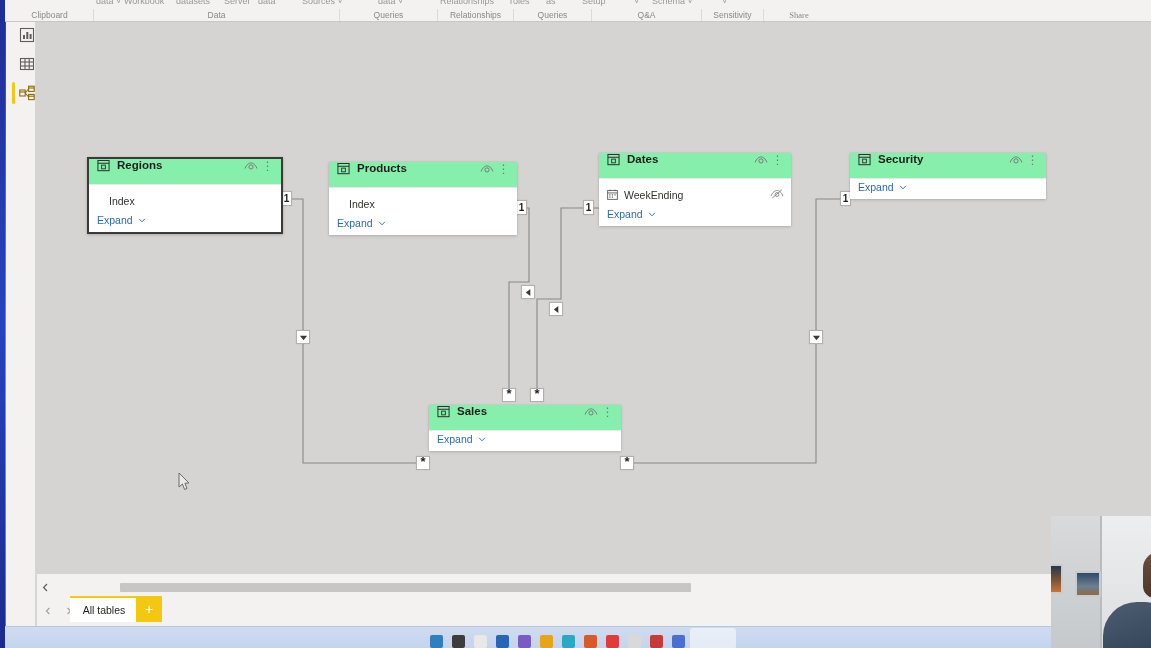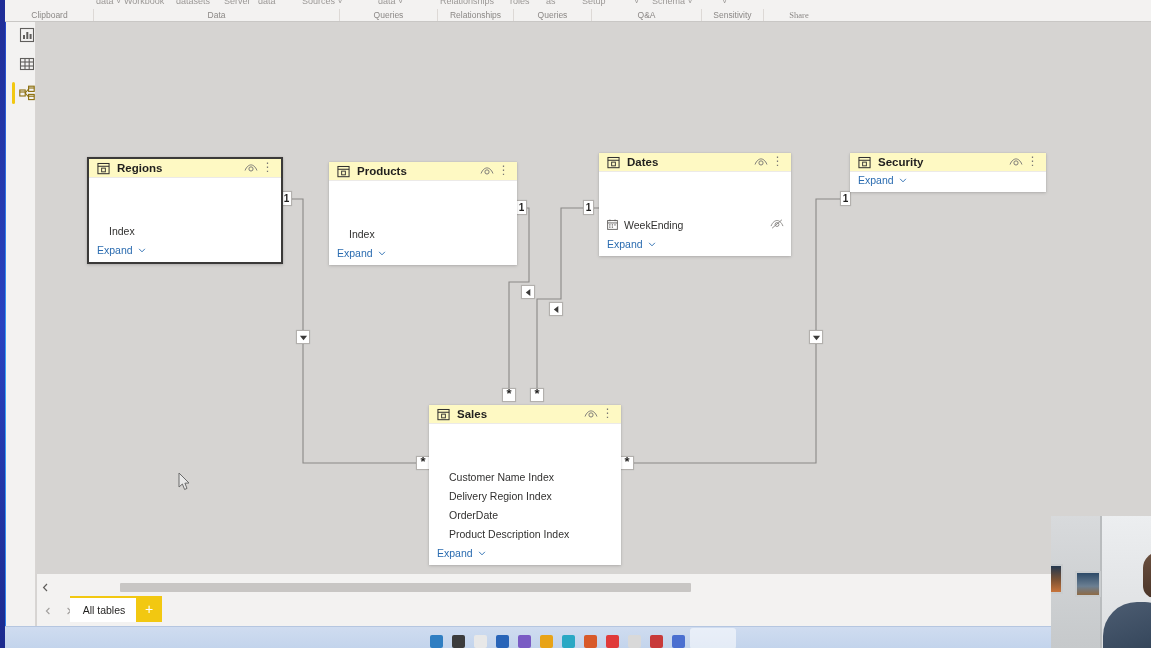--- a/index.html
+++ b/index.html
@@ -78,39 +78,39 @@
   .tcard {
     position: absolute;
     background: #ffffff;
     box-shadow: 0 1px 3px rgba(0,0,0,0.17), 0 0 1px rgba(0,0,0,0.12);
     font-size: 11px;
   }
   .tcard.selected {
     border: 2px solid #3b3a39;
   }
   .tcard-head {
-    display: flex; align-items: center;
-    height: 19px; padding: 0 6px 0 8px;
+    display: flex; align-items: flex-start;
+    height: 26px; padding: 0 6px 0 8px;
     border-bottom: 1px solid #eceaE8;
-    background: #fef9c3;
+    background: #86efac;
   }
   .tbl-icon { width: 13px; height: 13px; flex: 0 0 13px; margin-right: 7px; color: #323130; }
   .tbl-icon svg { display:block; }
   .tcard-title {
     flex: 1 1 auto;
     font-size: 11.5px; font-weight: bold; color: #201f1e;
     white-space: nowrap; overflow: hidden;
   }
   .head-act { width: 15px; height: 15px; color: #797775; margin-left: 2px;
               display:flex; align-items:center; justify-content:center; }
   .head-act svg { display:block; }
   .dots { font-size: 12px; line-height: 1; letter-spacing: 0; color:#797775;
           transform: translateY(-1px); }
 
-  .tcard-body { padding: 6px 6px 2px 6px; margin-top: 37px; }
+  .tcard-body { padding: 6px 6px 2px 6px; }
   .field {
     position: relative;
     display: flex; align-items: center;
     height: 19px; padding-left: 14px;
     color: #323130; font-size: 10.5px;
     white-space: nowrap;
   }
   .field.with-icon { padding-left: 2px; }
   .fld-icon { width: 11px; height: 11px; margin-right: 6px; flex:0 0 11px; color:#605e5c; }
   .fld-icon svg { display:block; }
@@ -514,34 +514,20 @@
             <span class="head-act">
               <svg width="14" height="11" viewBox="0 0 16 11" fill="none" stroke="#797775" stroke-width="1.1">
                 <path d="M1.2,7.8 C3,3 6,1.4 8,1.4 C10,1.4 13,3 14.8,7.8"></path>
                 <circle cx="8" cy="6" r="2.4"></circle>
               </svg>
             </span>
             <span class="head-act">
               <span class="dots">⋮</span>
             </span>
           </div>
-          <div class="tcard-body">
-            <div class="field">
-              <span class="fld-name">Customer Name Index</span>
-            </div>
-            <div class="field">
-              <span class="fld-name">Delivery Region Index</span>
-            </div>
-            <div class="field">
-              <span class="fld-name">OrderDate</span>
-            </div>
-            <div class="field">
-              <span class="fld-name">Product Description Index</span>
-            </div>
-          </div>
           <div class="expand">
             <span>Expand</span>
             <span class="chev">
               <svg width="8" height="5" viewBox="0 0 9 6">
                 <polyline points="1,1 4.5,4.6 8,1" fill="none" stroke="#2b6cb0" stroke-width="1.1"></polyline>
               </svg>
             </span>
           </div>
         </div>
       </div>

